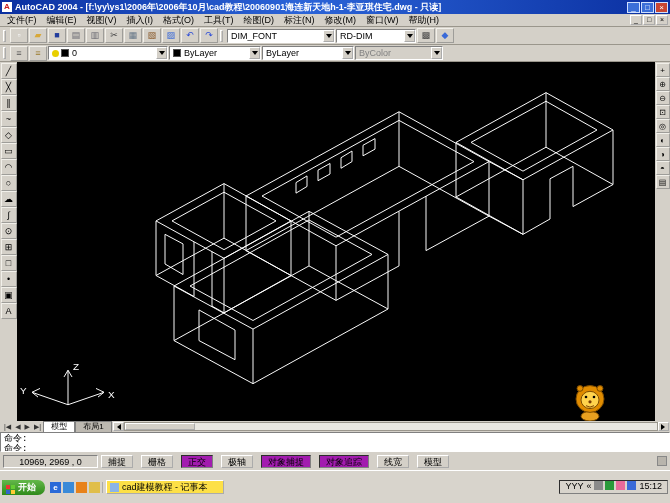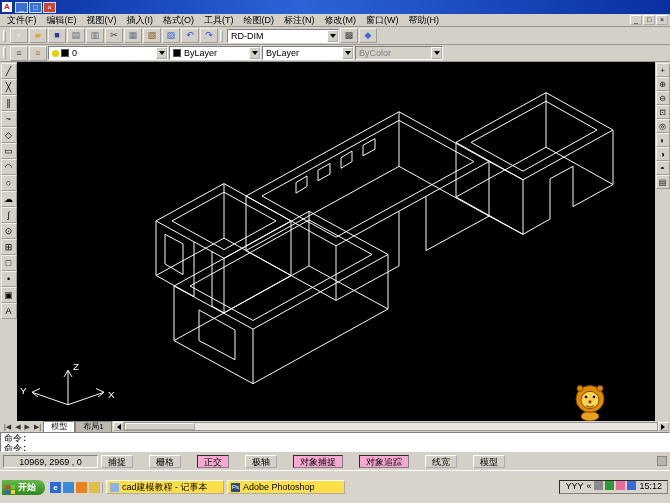--- a/index.html
+++ b/index.html
@@ -72,21 +72,21 @@
 
   
   .cmd { height:20px; flex:0 0 20px; background:#fff; border:1px solid; border-color:#808080 #fff #fff #808080;
          font-family:"DejaVu Sans Mono", monospace; font-size:9px; line-height:10px; padding:0 3px; overflow:hidden; }
 
   
   .statusbar { height:18px; flex:0 0 18px; display:flex; align-items:center; gap:3px; padding:0 3px; background:#d4d0c8; }
   .coords { width:95px; height:13px; border:1px solid; border-color:#808080 #fff #fff #808080;
             text-align:center; line-height:12px; background:#d4d0c8; flex:0 0 95px; }
   .stbtn { height:13px; padding:0 6px; border:1px outset #fff; background:#d4d0c8; line-height:12px; white-space:nowrap; }
-  .stbtn.pressed { border:1px inset #808080; background:#f9a8d4; }
+  .stbtn.pressed { border:1px inset #808080; background:#a21caf; }
   .st-right { margin-left:auto; display:flex; gap:2px; align-items:center; }
   .mini-ic { width:10px; height:10px; border:1px solid #888; background:#b8b4ac; }
 
   
   .taskbar { height:17px; flex:0 0 17px; background:#d8d4cc; border-top:1px solid #fff;
              display:flex; align-items:center; gap:3px; padding:16px 2px; }
   .start { height:15px; background:linear-gradient(#63b84a,#2f8a1a); color:#fff; font-weight:bold;
            border-radius:0 7px 7px 0; padding:0 9px 0 4px; display:flex; align-items:center; gap:3px; }
   .flag { width:4px; height:4px; background:#e33; box-shadow:5px 0 0 #6c3, 0 5px 0 #36c, 5px 5px 0 #fc3; margin-right:5px; }
   .ql { display:flex; gap:2px; align-items:center; padding:0 2px; border-right:1px solid #aaa; }
@@ -99,20 +99,21 @@
           gap:3px; padding:0 5px; background:#d8d4cc; }
   .trayic { width:9px; height:9px; }
 </style>
 </head>
 <body>
 
 <div class="win">
 
   <div class="titlebar">
     <div class="app-ico">A</div>
+    <div class="ttl">AutoCAD 2004 - [f:\yy\ys1\2006年\2006年10月\cad教程\20060901海连新天地h-1-李亚琪住宅.dwg - 只读]</div>
     <div class="wbtns">
       <div class="wbtn">_</div>
       <div class="wbtn">□</div>
       <div class="wbtn close">×</div>
     </div>
   </div>
 
   <div class="menubar">
     <span id="menu-items" style="display:flex">
         <span class="menu-item">文件(F)</span>
@@ -165,21 +166,25 @@
           <span class="gl" style="color: rgb(58, 106, 216);">▨</span>
         </div>
         <div class="tbtn">
           <span class="gl" style="color: rgb(42, 74, 216);">↶</span>
         </div>
         <div class="tbtn">
           <span class="gl" style="color: rgb(42, 74, 216);">↷</span>
         </div>
       </span>
     <div class="grip"></div>
-    <div class="combo" style="width:112px">
+    <div class="combo" style="width:108px">
+      <span>DIM_FONT</span>
+      <span class="arrow"></span>
+    </div>
+    <div class="combo" style="width:80px">
       <span>RD-DIM</span>
       <span class="arrow"></span>
     </div>
     <span id="tb1-right" style="display:flex;gap:1px">
         <div class="tbtn">
           <span class="gl" style="color: rgb(68, 68, 68);">▩</span>
         </div>
         <div class="tbtn">
           <span class="gl" style="color: rgb(58, 106, 216);">◆</span>
         </div>
@@ -427,21 +432,21 @@
     </span>
   </div>
 
   <div class="cmd">
     <div>命令:</div>
     <div>命令:</div>
   </div>
 
   <div class="statusbar">
     <div class="coords">10969, 2969 , 0</div>
-    <span id="status-buttons" style="display:flex;gap:16px">
+    <span id="status-buttons" style="display:flex;gap:8px">
         <span class="stbtn">捕捉</span>
         <span class="stbtn">栅格</span>
         <span class="stbtn pressed">正交</span>
         <span class="stbtn">极轴</span>
         <span class="stbtn pressed">对象捕捉</span>
         <span class="stbtn pressed">对象追踪</span>
         <span class="stbtn">线宽</span>
         <span class="stbtn">模型</span>
       </span>
     <span class="st-right">
@@ -457,24 +462,20 @@
     <span class="ql" id="quicklaunch">
         <span class="qlic" style="background: rgb(42, 106, 216);">e</span>
         <span class="qlic" style="background: rgb(58, 138, 216);"></span>
         <span class="qlic" style="background: rgb(232, 130, 26);"></span>
         <span class="qlic" style="background: rgb(224, 190, 74);"></span>
       </span>
     <span id="task-buttons" style="display:flex;gap:3px;flex:1;min-width:0">
         <div class="task">
           <span class="tic" style="background: rgb(138, 180, 232);"></span>
           <span>cad建模教程 - 记事本</span>
-        </div>
-        <div class="task">
-          <span class="tic" style="background: rgb(42, 74, 138);">Ps</span>
-          <span>Adobe Photoshop</span>
         </div>
       </span>
     <div class="tray">
       <span>YYY</span>
       <span>«</span>
       <span id="tray-icons" style="display:flex;gap:2px">
           <span class="trayic" style="background: rgb(138, 138, 138);"></span>
           <span class="trayic" style="background: rgb(42, 154, 58);"></span>
           <span class="trayic" style="background: rgb(232, 106, 154);"></span>
           <span class="trayic" style="background: rgb(58, 106, 216);"></span>

